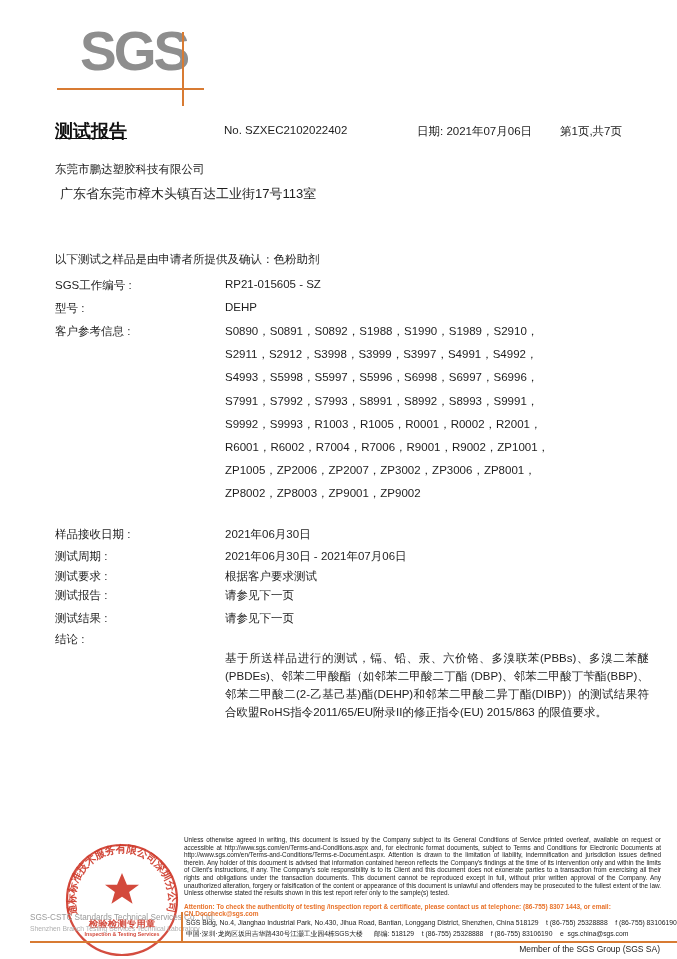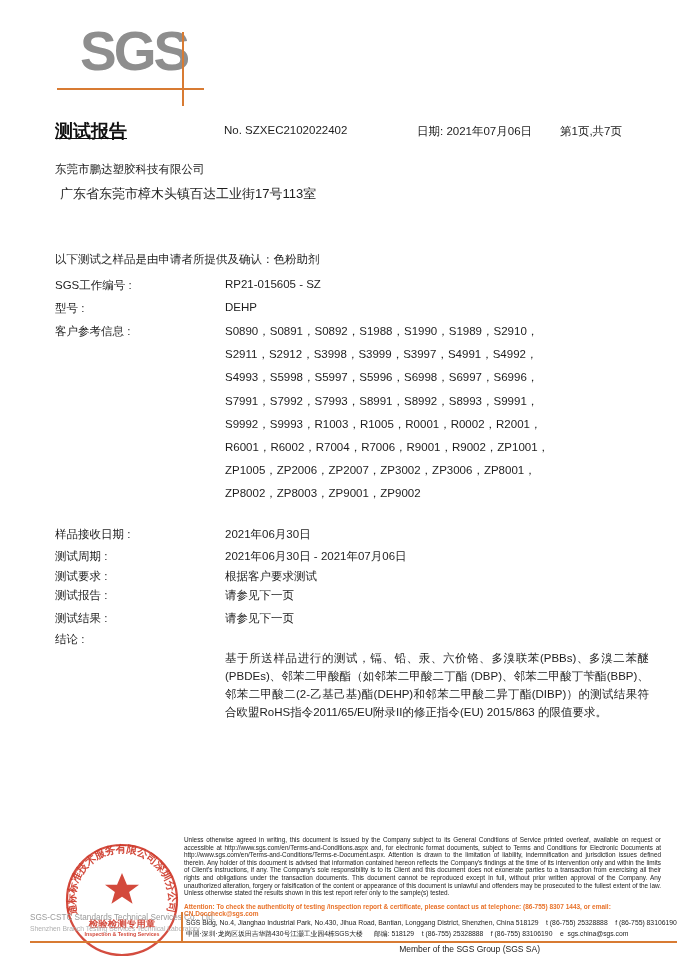--- a/index.html
+++ b/index.html
@@ -39,21 +39,21 @@
     color:#1b1b1b;text-align:justify;font-family:"Liberation Sans",sans-serif;
   }
   .attention{
     left:184px;top:903px;width:477px;font-size:6.5px;line-height:7.4px;
     color:#e8722a;font-weight:bold;
   }
   .addr1{left:186px;top:919px;font-size:6.8px;color:#222;white-space:pre;}
   .addr2{left:186px;top:929px;font-size:6.8px;color:#222;white-space:pre;}
   .footer-vline{left:181px;top:912px;width:2px;height:29px;background:#d87b33;}
   .footer-hline{left:30px;top:941px;width:647px;height:2px;background:#d87b33;}
-  .member{left:0;top:944px;width:540px;text-align:right;font-size:8.5px;color:#222;}
+  .member{left:0;top:944px;width:660px;text-align:right;font-size:8.5px;color:#222;}
   .stamp-ring{fill:none;stroke:#cf3a2b;stroke-width:2.2;opacity:.9;}
   .stamp-star{fill:#cf3a2b;opacity:.92;}
   .stamp-cn{fill:#cf3a2b;font-size:9.5px;font-weight:bold;opacity:.92;}
   .stamp-en{fill:#cf3a2b;font-size:5.3px;font-weight:bold;opacity:.92;}
   .stamp-ringtext{fill:#cf3a2b;font-size:10.5px;font-weight:bold;opacity:.92;letter-spacing:1px;}
 </style>
 </head>
 <body>
 
 <div class="page">

